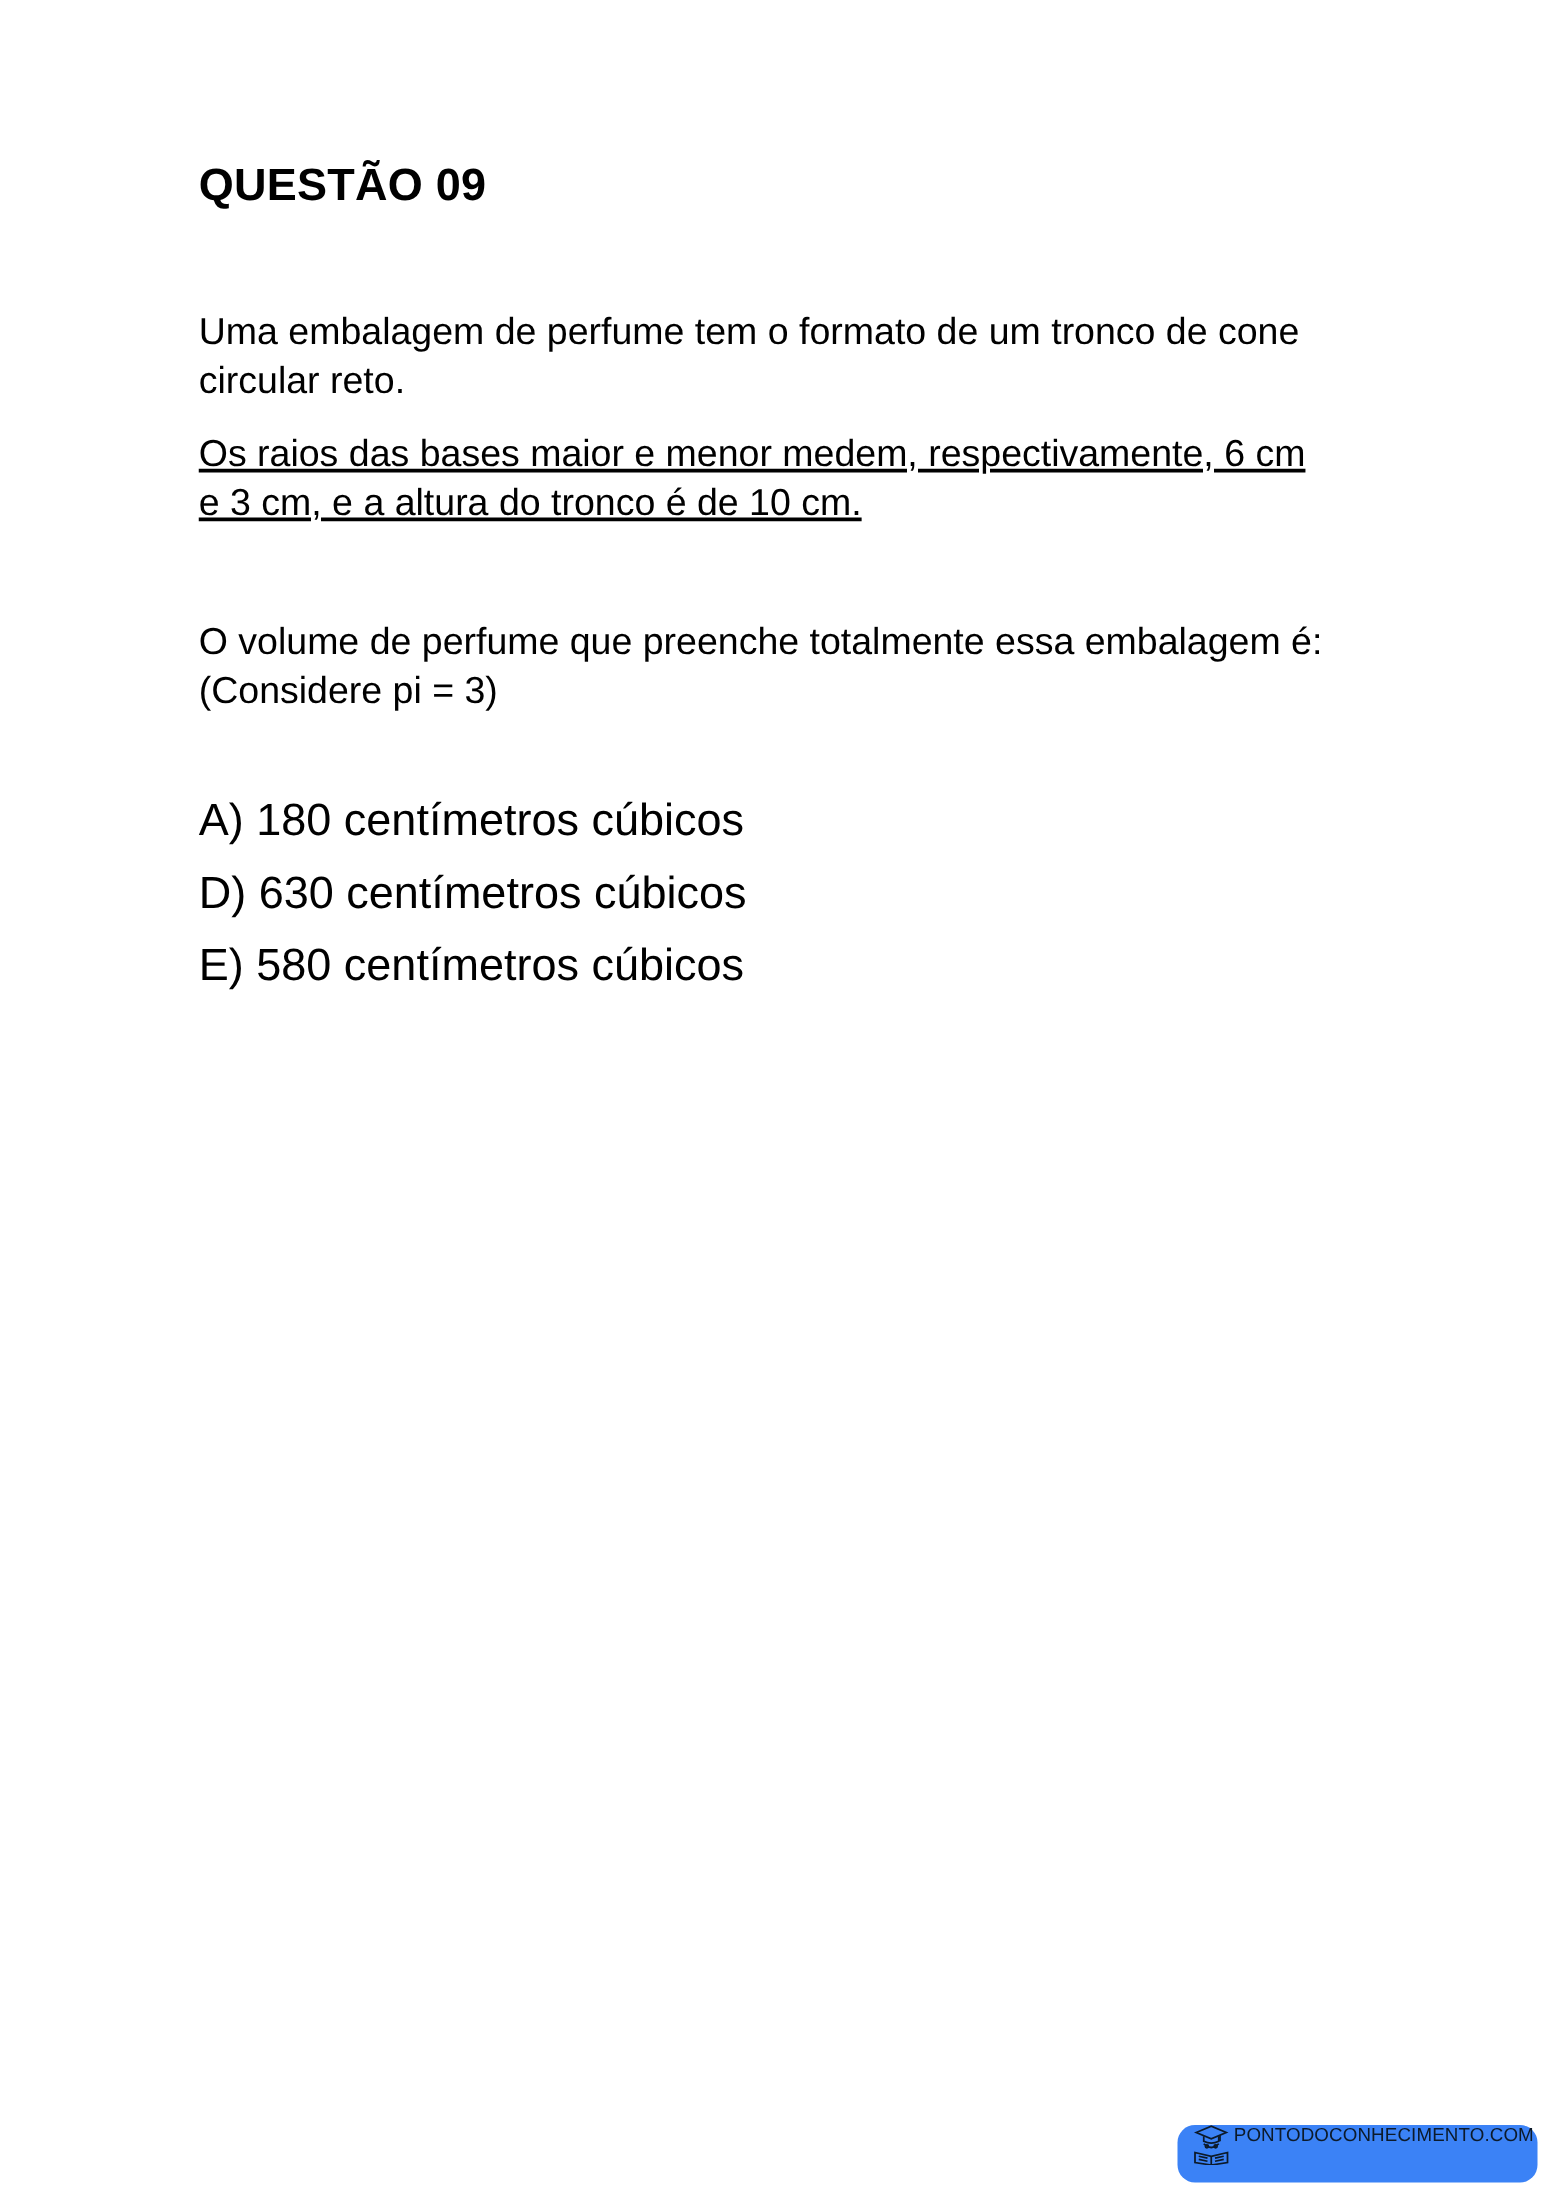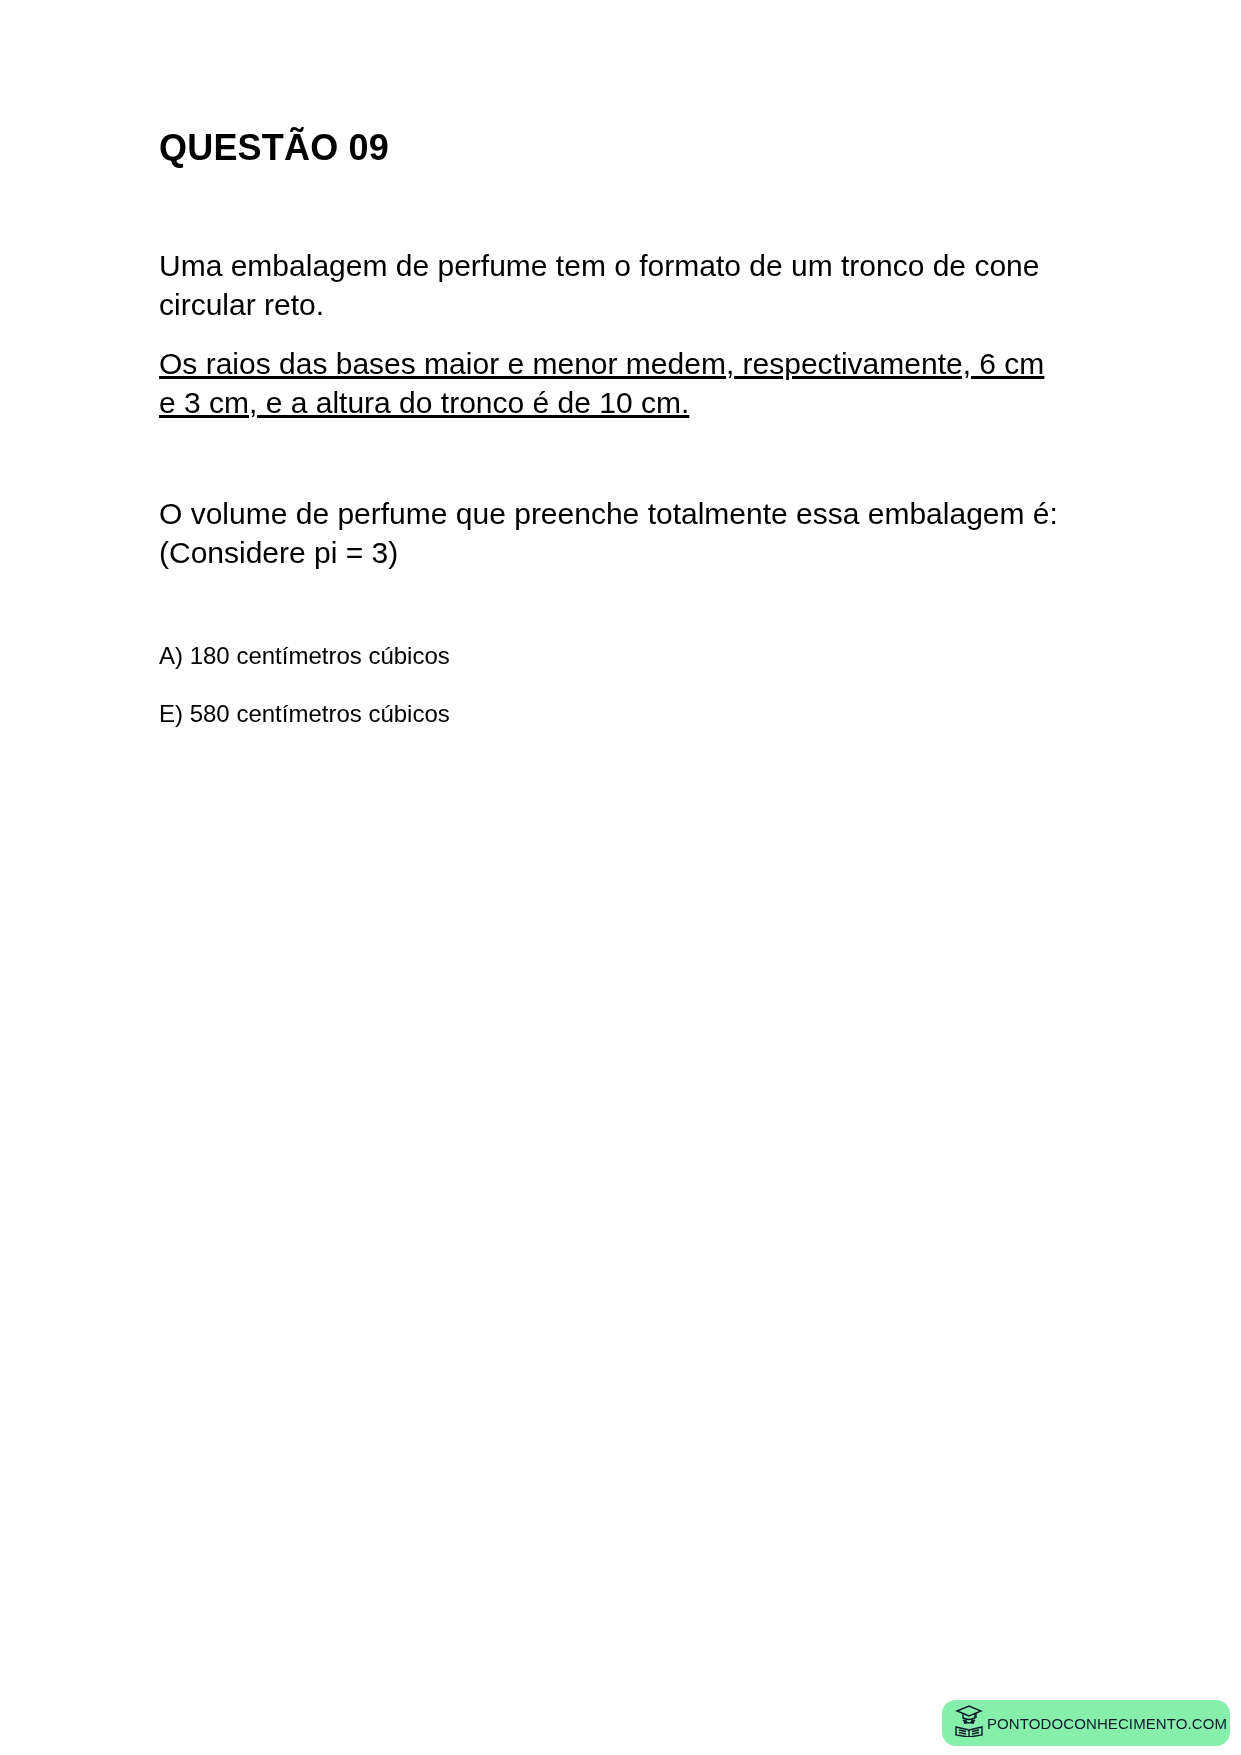--- a/index.html
+++ b/index.html
@@ -2,37 +2,38 @@
 <html><head>
   <meta charset="utf-8">
   <style>
     html, body { margin: 0; padding: 0; background: #ffffff; }
     body { width: 1241px; height: 1755px; position: relative; overflow: hidden; font-family: "Liberation Sans", sans-serif; color: #000; }
     .title { position: absolute; left: 159px; top: 130px; font-size: 36px; font-weight: bold; line-height: 36px; margin: 0; letter-spacing: 0.2px; }
     .para { position: absolute; left: 159px; width: 900px; font-size: 30px; line-height: 39px; margin: 0; }
     .p1 { top: 246px; }
     .p2 { top: 344px; text-decoration: underline; }
     .p3 { top: 494px; }
-    .options { position: absolute; left: 159px; top: 636px; margin: 0; padding: 0; list-style: none; font-size: 24px; }
+    .options { position: absolute; left: 159px; top: 636px; margin: 0; padding: 0; list-style: none; font-size: 36px; }
     .options li { height: 39px; line-height: 39px; margin-bottom: 19px; }
-    .badge { position: absolute; left: 942px; top: 1700px; width: 288px; height: 46px; background: #86efac; border-radius: 14px; display: flex; align-items: center; padding-left: 12px; box-sizing: border-box; }
+    .badge { position: absolute; left: 942px; top: 1700px; width: 288px; height: 46px; background: #3b82f6; border-radius: 14px; display: flex; padding-left: 12px; box-sizing: border-box; }
     .badge svg { width: 30px; height: 32px; margin-right: 3px; }
     .badge-text { font-size: 15px; font-weight: normal; color: #0c1a2a; letter-spacing: 0.1px; white-space: nowrap; }
   </style>
 </head>
 <body>
 
 <h1 class="title">QUESTÃO 09</h1>
 
 <p class="para p1">Uma embalagem de perfume tem o formato de um tronco de cone circular reto.</p>
 <p class="para p2">Os raios das bases maior e menor medem, respectivamente, 6 cm e 3 cm, e a altura do tronco é de 10 cm.</p>
 <p class="para p3">O volume de perfume que preenche totalmente essa embalagem é: (Considere pi = 3)</p>
 
 <ul class="options">
   <li>A) 180 centímetros cúbicos</li>
+  <li>D) 630 centímetros cúbicos</li>
   <li>E) 580 centímetros cúbicos</li>
 </ul>
 
 <div class="badge">
   <span>
     <svg viewBox="0 0 30 32" fill="none" stroke="#0c1a2a" stroke-width="1.4">
       <path d="M3 6 L15 1 L27 6 L15 11 Z"></path>
       <path d="M22 8 L22 13"></path>
       <path d="M9 9 L9 13 Q15 16 21 13 L21 9"></path>
       <circle cx="11.5" cy="17" r="1.2"></circle>

